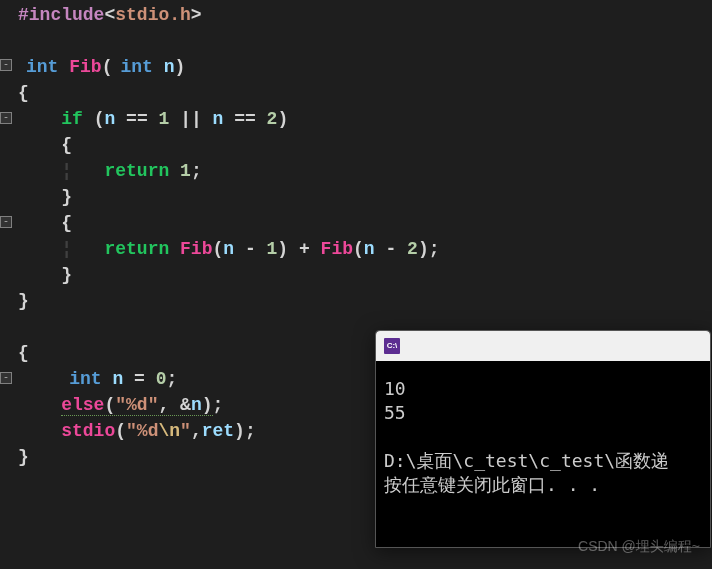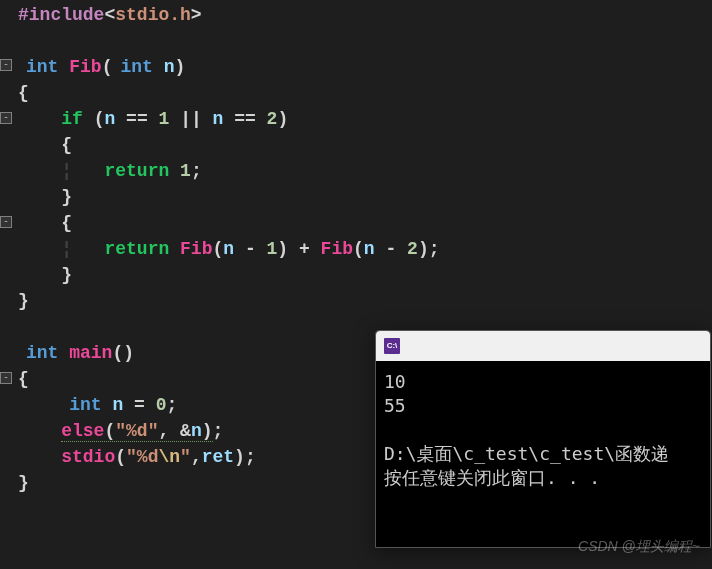--- a/index.html
+++ b/index.html
@@ -88,35 +88,34 @@
       background: #5c2d91;
       display: flex;
       align-items: center;
       justify-content: center;
       color: white;
       font-size: 8px;
       font-weight: bold;
       border-radius: 1px;
     }
     .console-body {
-      padding: 9px 8px;
+      padding: 16px 8px;
       font-family: 'NSimSun', Consolas, monospace;
       font-size: 18px;
       line-height: 24px;
       color: #ccc;
       white-space: pre-wrap;
     }
     .watermark {
       position: absolute;
       right: 12px;
       bottom: 10px;
       color: rgba(255,255,255,0.35);
       font-family: sans-serif;
       font-size: 14px;
-      font-style: italic;
     }
     .guide { color: #404040; }
   </style>
 </head>
 <body>
 
 <div class="gutter">
   <div class="fold-marker" style="top:59px;">-</div>
   <div class="fold-marker" style="top:112px;">-</div>
   <div class="fold-marker" style="top:216px;">-</div>
@@ -130,21 +129,20 @@
 <div class="code"><span class="brace">{</span></div>
 <div class="code">    <span class="kw-ctrl">if</span> <span class="paren">(</span><span class="var">n</span> <span class="op">==</span> <span class="num">1</span> <span class="op">||</span> <span class="var">n</span> <span class="op">==</span> <span class="num">2</span><span class="paren">)</span></div>
 <div class="code">    <span class="brace">{</span></div>
 <div class="code">    <span class="guide">¦</span>   <span class="kw-ctrl">return</span> <span class="num">1</span><span class="punct">;</span></div>
 <div class="code">    <span class="brace">}</span></div>
 <div class="code">    <span class="brace">{</span></div>
 <div class="code">    <span class="guide">¦</span>   <span class="kw-ctrl">return</span> <span class="fn">Fib</span><span class="paren">(</span><span class="var">n</span> <span class="op">-</span> <span class="num">1</span><span class="paren">)</span> <span class="op">+</span> <span class="fn">Fib</span><span class="paren">(</span><span class="var">n</span> <span class="op">-</span> <span class="num">2</span><span class="paren">)</span><span class="punct">;</span></div>
 <div class="code">    <span class="brace">}</span></div>
 <div class="code"><span class="brace">}</span></div>
 <div class="code"> </div>
-<div class="code"><span class="kw-type">int</span> <span class="fn">main</span><span class="paren">()</span></div>
 <div class="code"><span class="brace">{</span></div>
 <div class="code">    <span class="kw-type">int</span> <span class="var">n</span> <span class="op">=</span> <span class="num">0</span><span class="punct">;</span></div>
 <div class="code">    <span class="underline"><span class="fn">else</span><span class="paren">(</span><span class="str">"%d"</span><span class="punct">,</span> <span class="op">&amp;</span><span class="var">n</span><span class="paren">)</span></span><span class="punct">;</span></div>
 <div class="code">    <span class="fn">stdio</span><span class="paren">(</span><span class="str">"</span><span class="str">%d</span><span class="esc">\n</span><span class="str">"</span><span class="punct">,</span><span class="var">ret</span><span class="paren">)</span><span class="punct">;</span></div>
 <div class="code"><span class="brace">}</span></div>
 </div>
 
 <div class="console-window">
   <div class="title-bar">
     <div class="title-icon">

